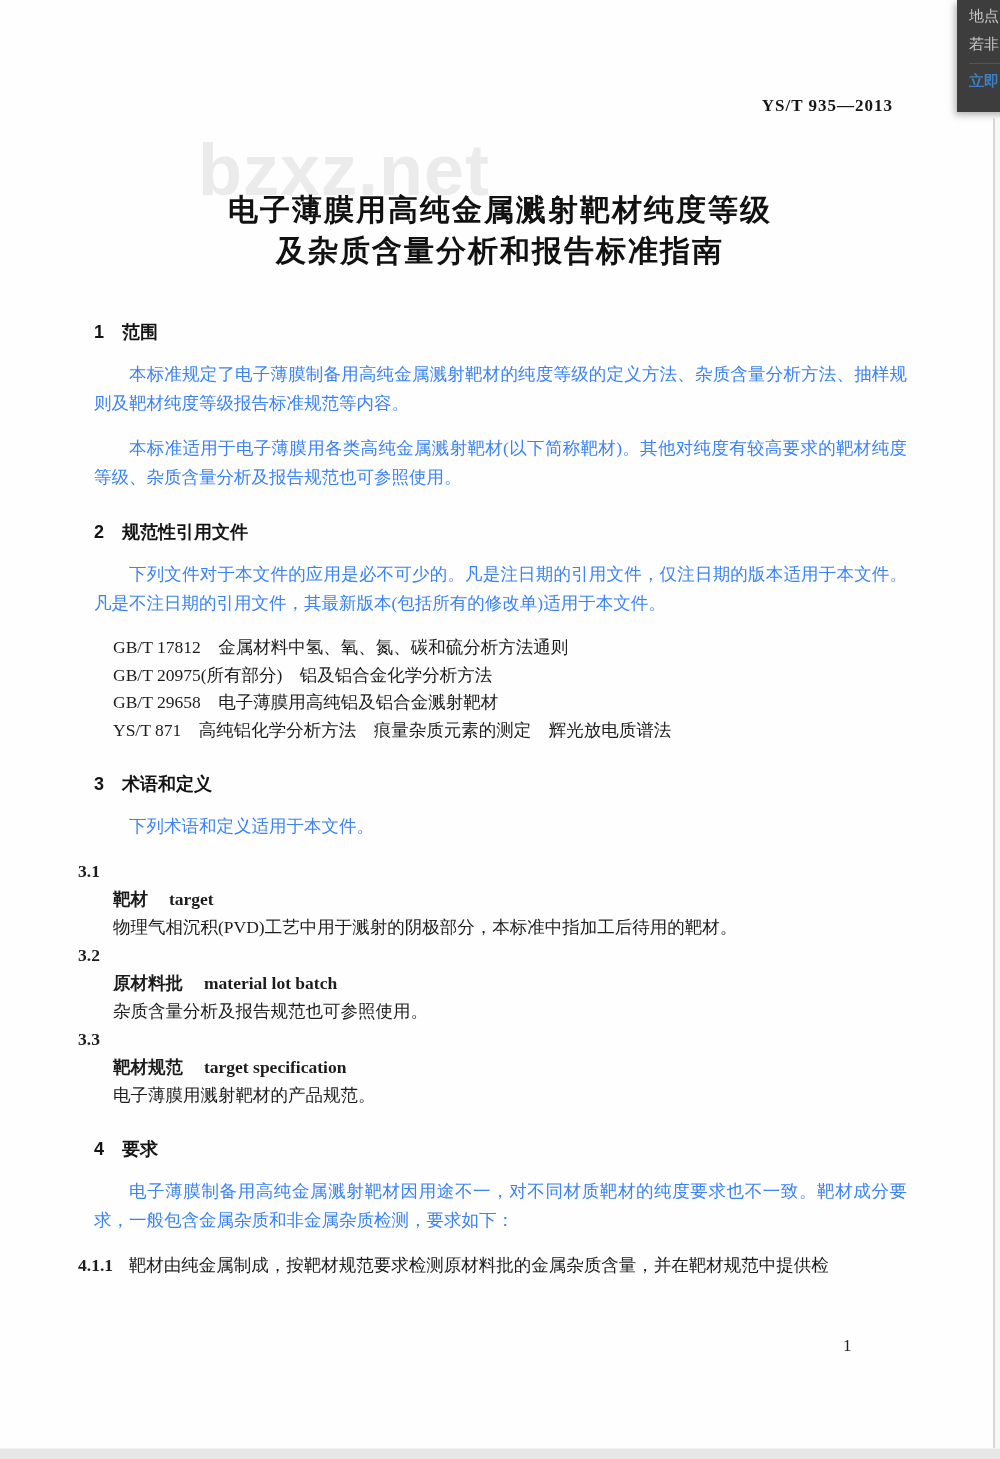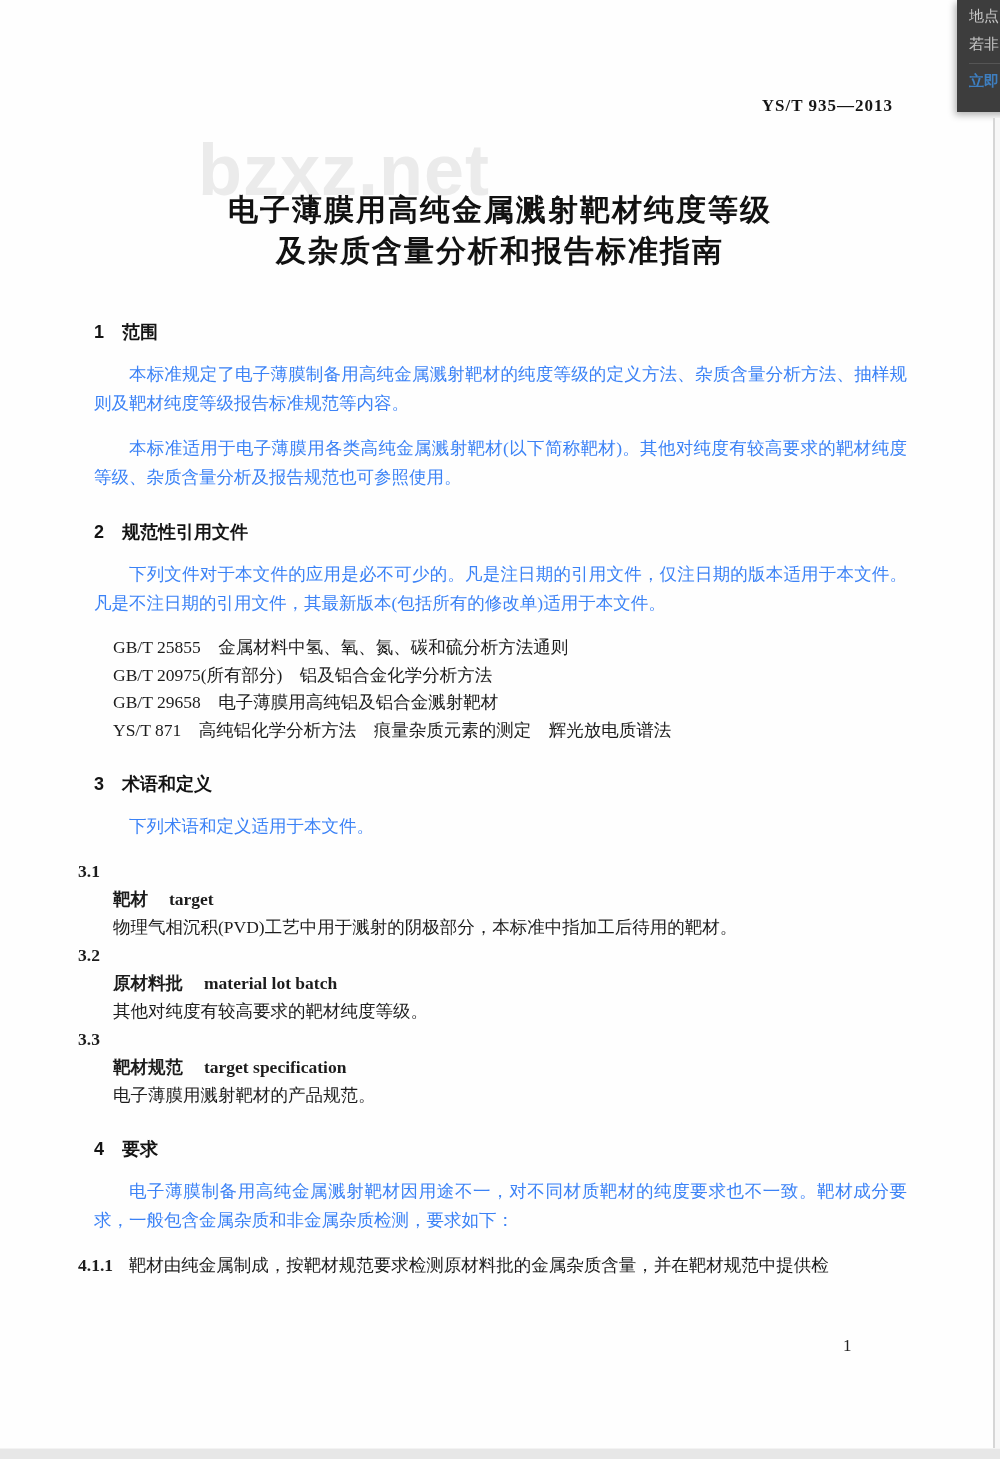--- a/index.html
+++ b/index.html
@@ -127,41 +127,41 @@
 
   <div class="content">
 
     <h2 class="sec-h h-scope">1　范围</h2>
     <p class="body p-first">本标准规定了电子薄膜制备用高纯金属溅射靶材的纯度等级的定义方法、杂质含量分析方法、抽样规则及靶材纯度等级报告标准规范等内容。</p>
     <p class="body">本标准适用于电子薄膜用各类高纯金属溅射靶材(以下简称靶材)。其他对纯度有较高要求的靶材纯度等级、杂质含量分析及报告规范也可参照使用。</p>
 
     <h2 class="sec-h h-refs">2　规范性引用文件</h2>
     <p class="body p-after-h">下列文件对于本文件的应用是必不可少的。凡是注日期的引用文件，仅注日期的版本适用于本文件。凡是不注日期的引用文件，其最新版本(包括所有的修改单)适用于本文件。</p>
     <div class="ref-list">
-      <div class="ref-item">GB/T 25855　金属材料中氢、氧、氮、碳和硫分析方法通则</div>
+      <div class="ref-item">GB/T 17812　金属材料中氢、氧、氮、碳和硫分析方法通则</div>
       <div class="ref-item">GB/T 20975(所有部分)　铝及铝合金化学分析方法</div>
       <div class="ref-item">GB/T 29658　电子薄膜用高纯铝及铝合金溅射靶材</div>
       <div class="ref-item">YS/T 871　高纯铝化学分析方法　痕量杂质元素的测定　辉光放电质谱法</div>
     </div>
 
     <h2 class="sec-h h-terms">3　术语和定义</h2>
     <p class="body p-after-h">下列术语和定义适用于本文件。</p>
 
     <div class="terms-block">
       <div class="term-num">3.1</div>
       <div class="term-name">
         <span class="zh">靶材</span><span class="en">target</span>
       </div>
       <div class="term-def">物理气相沉积(PVD)工艺中用于溅射的阴极部分，本标准中指加工后待用的靶材。</div>
 
       <div class="term-num">3.2</div>
       <div class="term-name">
         <span class="zh">原材料批</span><span class="en">material lot batch</span>
       </div>
-      <div class="term-def">其他对纯度有较高要求的靶材纯度等级。</div>
+      <div class="term-def">杂质含量分析及报告规范也可参照使用。</div>
 
       <div class="term-num">3.3</div>
       <div class="term-name">
         <span class="zh">靶材规范</span><span class="en">target specification</span>
       </div>
       <div class="term-def">电子薄膜用溅射靶材的产品规范。</div>
     </div>
 
     <h2 class="sec-h h-req">4　要求</h2>
     <p class="body p-after-h">电子薄膜制备用高纯金属溅射靶材因用途不一，对不同材质靶材的纯度要求也不一致。靶材成分要求，一般包含金属杂质和非金属杂质检测，要求如下：</p>

